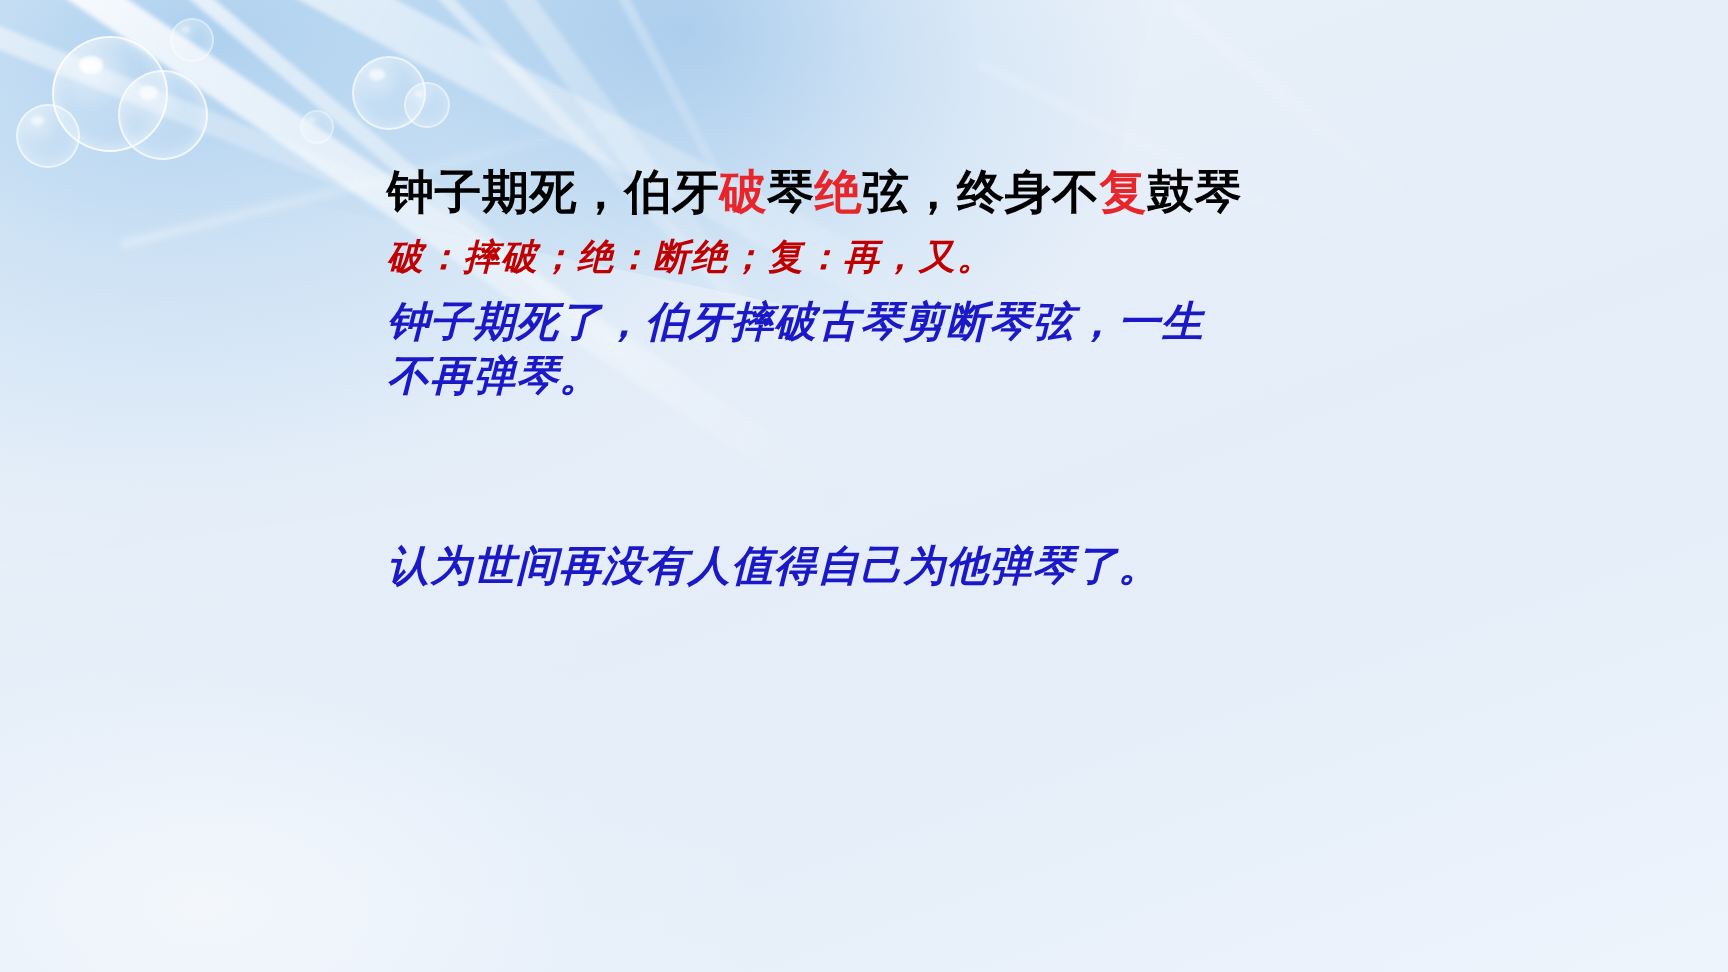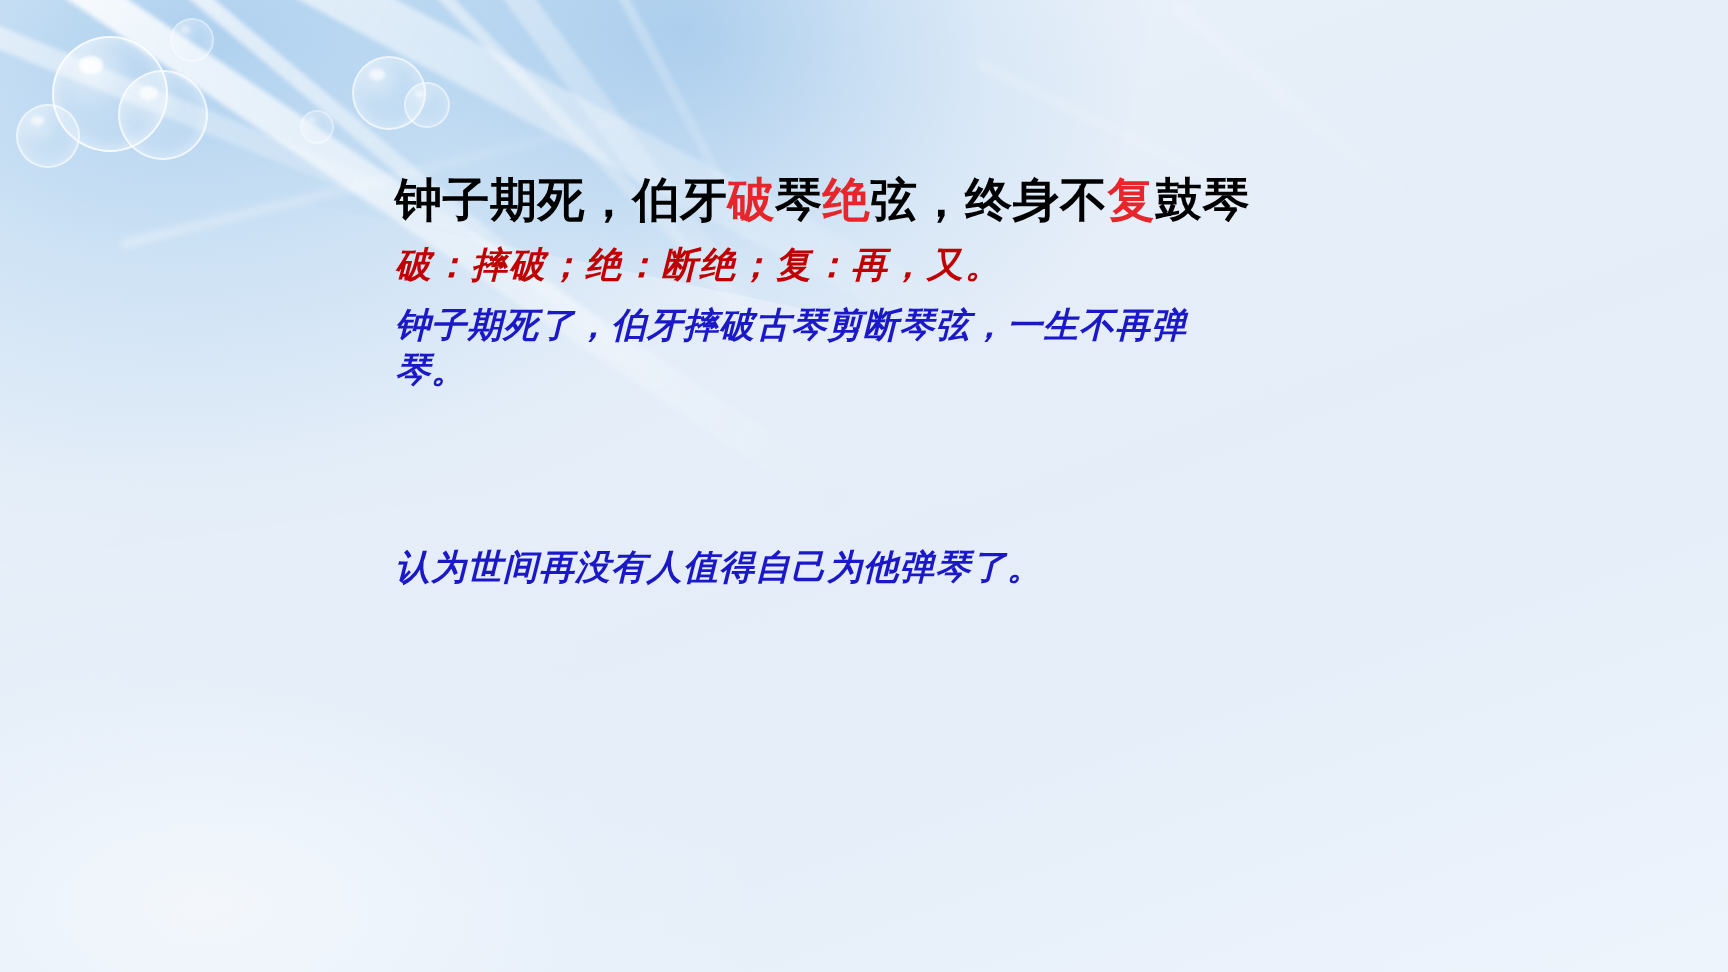--- a/index.html
+++ b/index.html
@@ -117,21 +117,21 @@
   }
 
   
   #content {
     position: absolute;
     left: 383px;
     top: 160px;
     width: 1180px;
   }
 
-  .block { margin: 12px; }
+  .block { margin: 4px; }
 
   .heading {
     font-family: "Liberation Sans", "DejaVu Sans", sans-serif;
     font-weight: 700;
     font-size: 47px;
     line-height: 1.18;
     color: #000000;
     letter-spacing: 0.5px;
     white-space: nowrap;
   }
@@ -143,21 +143,21 @@
     font-size: 36px;
     line-height: 1.25;
     color: #C00000;
     letter-spacing: 2px;
   }
 
   .trans {
     font-family: "Liberation Serif", "DejaVu Serif", serif;
     font-weight: 700;
     font-style: italic;
-    font-size: 35px;
+    font-size: 42px;
     line-height: 1.28;
     color: #1B18C8;
     letter-spacing: 1px;
     max-width: 820px;
   }
 
   .red { color: #E8252A; }
 
   .sp-after-heading { height: 16px; }
   .sp-after-annot   { height: 16px; }

